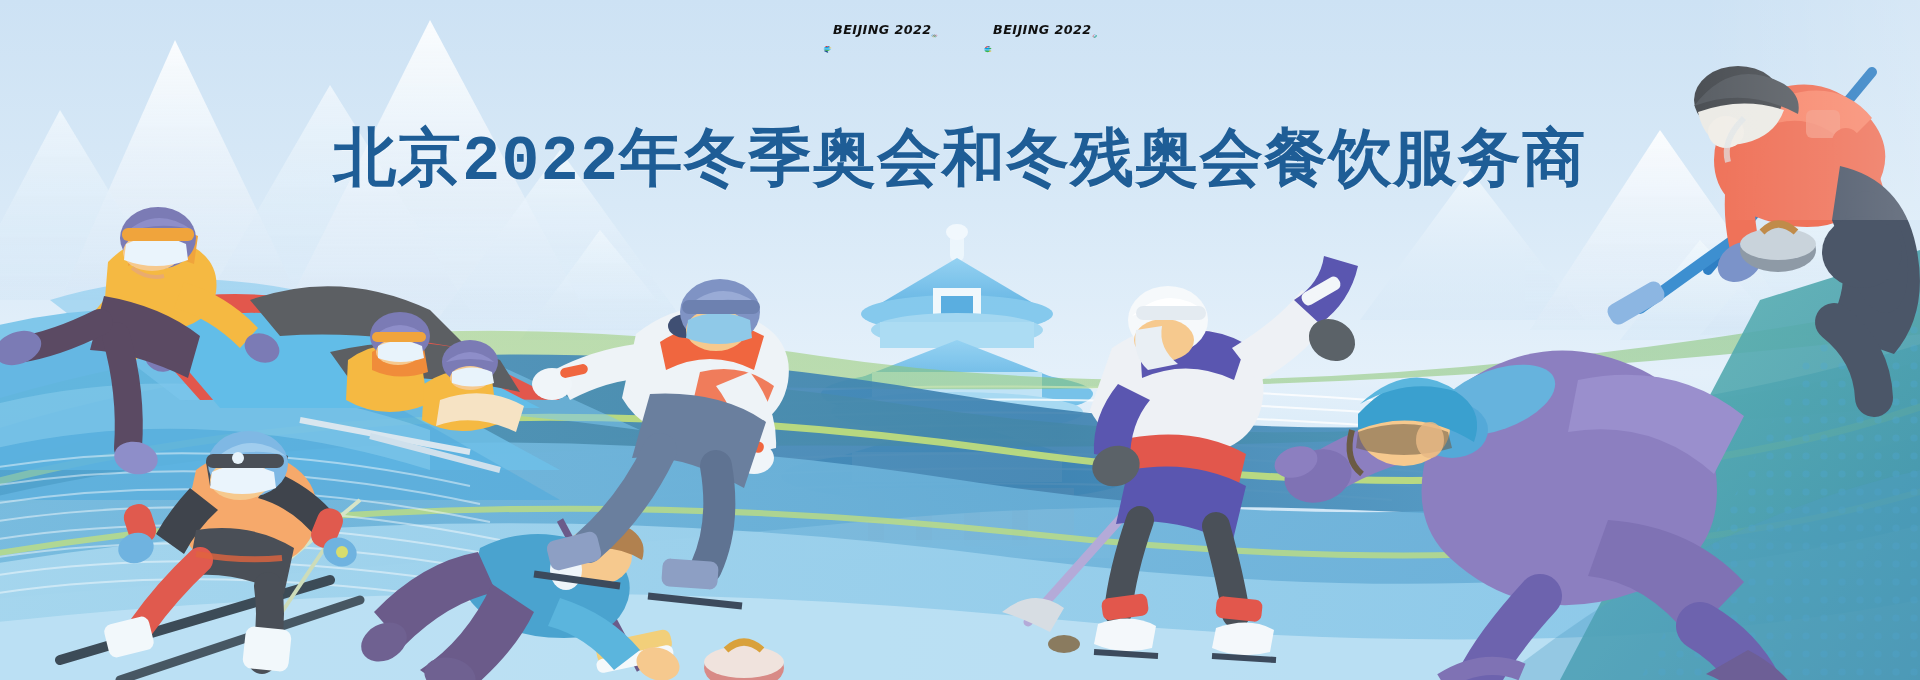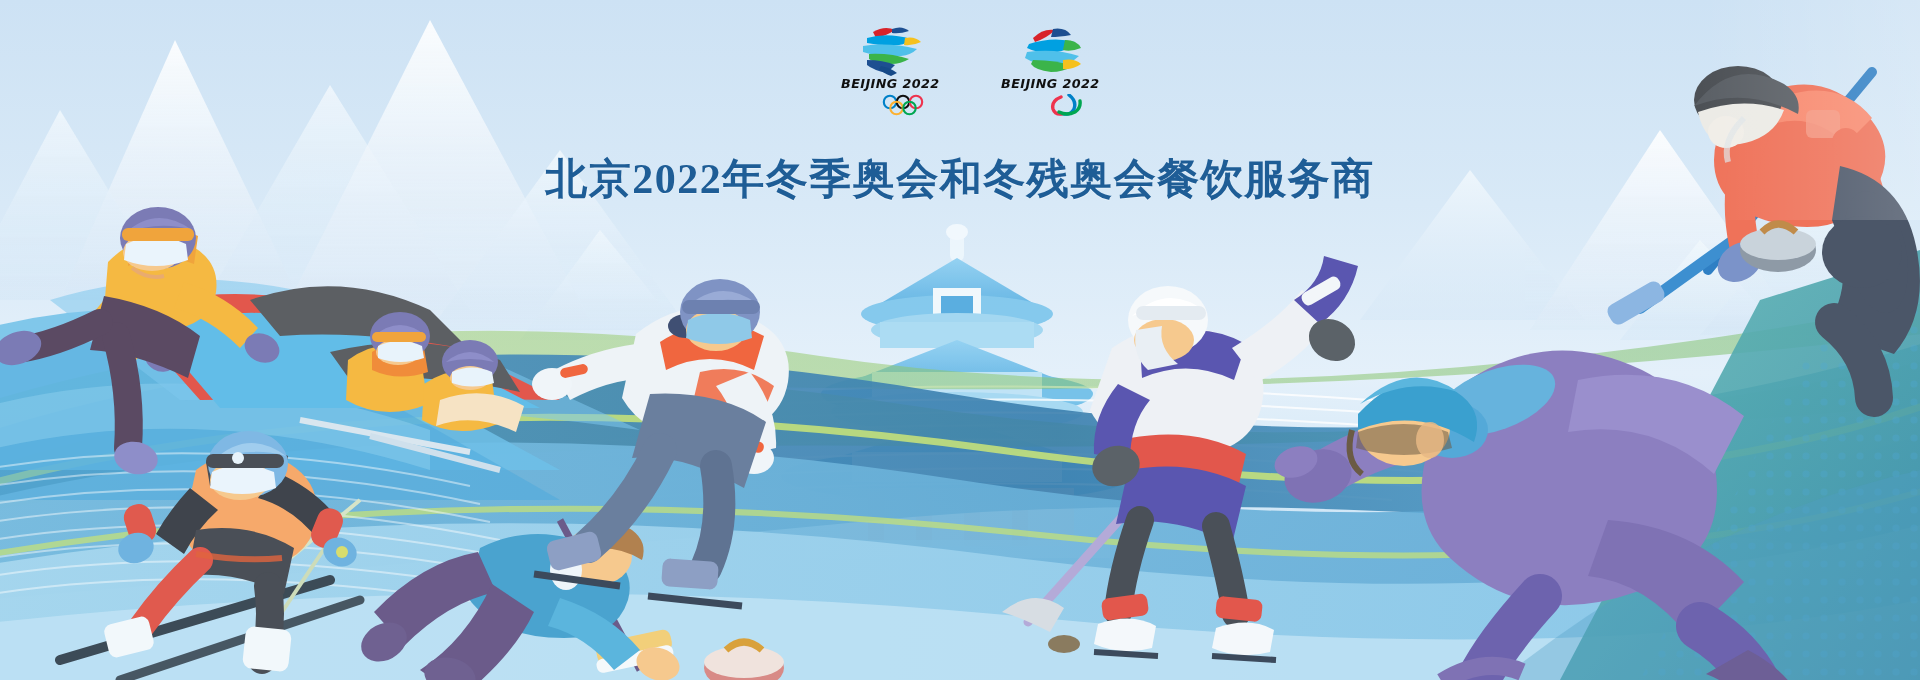--- a/index.html
+++ b/index.html
@@ -14,43 +14,42 @@
     background:linear-gradient(180deg,#cde2f4 0%,#d6e8f6 28%,#e2eef9 52%,#cfe6f6 78%,#bcdcf2 100%);
   }
   #artboard{ position:absolute; inset:0; width:100%; height:100%; display:block; }
 
   
   #logo-row{
     position:absolute; left:0; right:0; top:22px;
     display:flex; justify-content:center; align-items:flex-start; gap:42px;
     z-index:40; pointer-events:none;
   }
-  .logo-block{ width:118px; display:flex; flex-direction:column; align-items:flex-end; pointer-events:auto; }
+  .logo-block{ width:118px; display:flex; flex-direction:row; align-items:flex-start; pointer-events:auto; }
   .logo-mark{ width:96px; height:54px; display:block; }
   .logo-word{
     font-family:"DejaVu Sans","Liberation Sans",sans-serif;
     font-weight:800; font-style:italic; font-size:12.5px; letter-spacing:.4px;
     color:#101010; line-height:1; margin-top:2px; white-space:nowrap;
     transform:scaleX(1.02);
   }
   .logo-sub{ width:60px; height:22px; display:block; margin-top:3px; }
 
   
   #headline{
     position:absolute; left:0; right:0; top:128px; z-index:45;
     text-align:center; pointer-events:none;
   }
   #headline .t{
     display:inline-block;
-    font-family:Liberation Serif, serif;
-    font-size:42px; font-weight:700; letter-spacing:1.5px;
+    font-family:Liberation Mono, monospace;
+    font-size:63px; font-weight:700; letter-spacing:1.5px;
     color:#1e5d96; line-height:1.12; white-space:nowrap;
     text-shadow:0 1px 0 rgba(255,255,255,.35);
     pointer-events:auto;
-    margin-top:28px;
   }
 </style>
 </head>
 <body>
 
 <div id="banner">
 
   <svg id="artboard" viewBox="0 0 1920 680" preserveAspectRatio="xMidYMid slice">
     <defs>
       <linearGradient id="sky" x1="0" y1="0" x2="0" y2="1">

